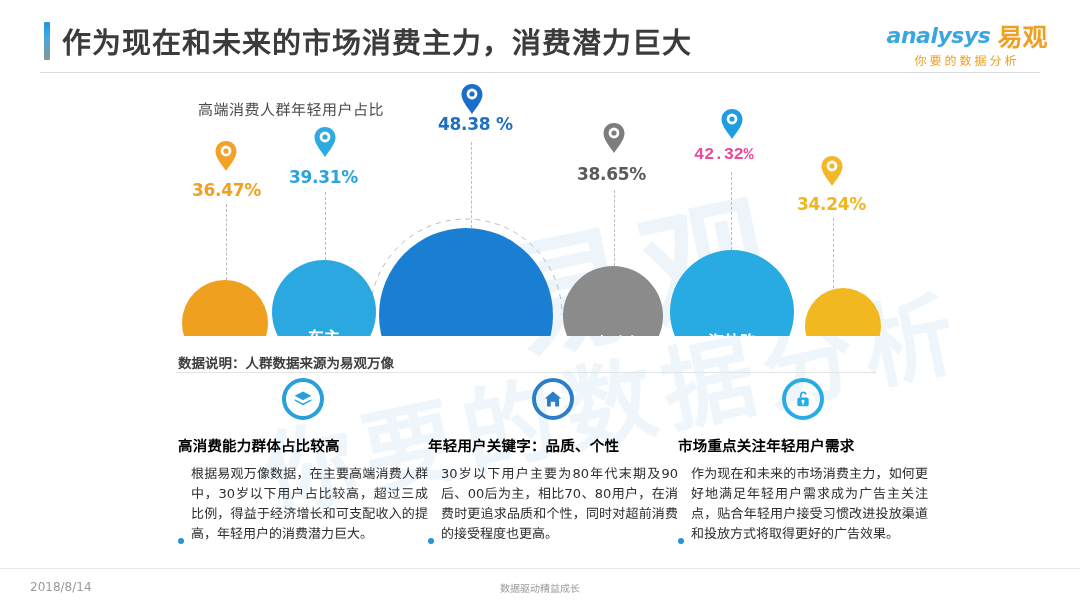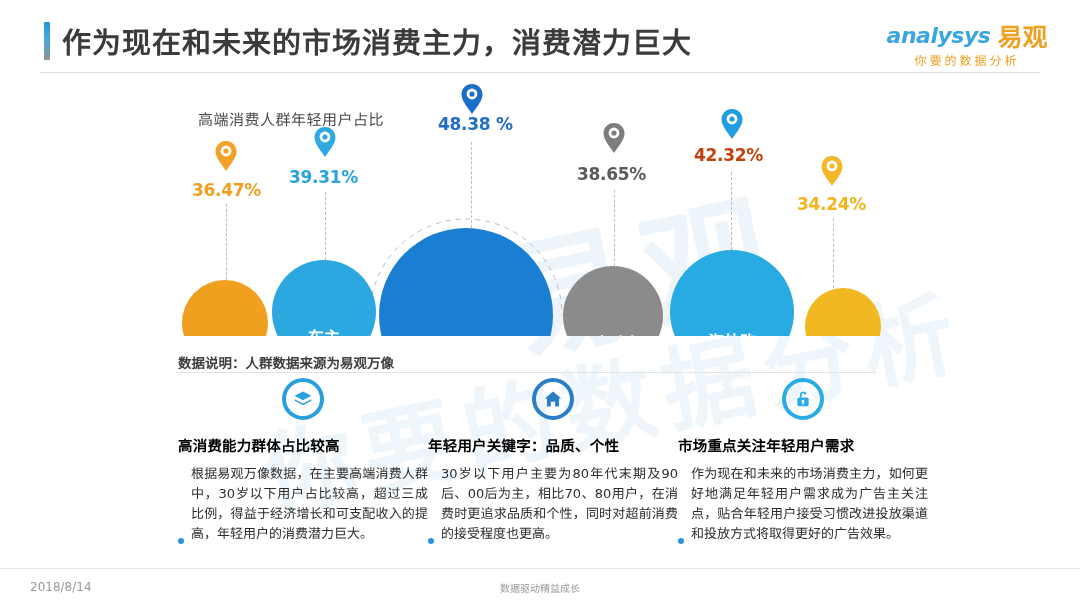--- a/index.html
+++ b/index.html
@@ -59,21 +59,21 @@
     position:absolute;border-radius:50%;
     display:flex;align-items:flex-end;justify-content:center;
     color:#fff;font-weight:bold;
     font-family:"DejaVu Sans",sans-serif;
     overflow:hidden;
   }
   .bubble span{margin-bottom:0;}
   .chart-clip{position:absolute;left:0;top:0;width:1080px;height:260px;overflow:hidden;}
 
   .chart-caption{
-    position:absolute;left:198px;top:32px;
+    position:absolute;left:198px;top:22px;
     font-size:15px;color:#4a4a4a;letter-spacing:.5px;
     font-family:"DejaVu Sans",sans-serif;
   }
 
   .pin{position:absolute;width:24px;height:32px;}
   .pin-label{
     position:absolute;font-size:17px;font-weight:bold;white-space:nowrap;
     font-family:"DejaVu Sans","Liberation Sans",sans-serif;
     letter-spacing:-.3px;
   }
@@ -188,21 +188,21 @@
         <div class="pin-label" style="left: 577px; top: 88px; color: rgb(91, 91, 91); z-index: 21;">38.65%</div>
         <div class="bubble" style="left: 670px; top: 174px; width: 124px; height: 124px; background: rgb(40, 170, 227); z-index: 7;">
           <span style="font-size: 16px; margin-bottom: 22px;">海外购</span>
         </div>
         <div class="dash" style="left: 731px; top: 96px; height: 78px; z-index: 2;"></div>
         <div class="pin" style="left: 720px; top: 32px; z-index: 20;"><svg width="24" height="32" viewBox="0 0 24 32">
             <path d="M12 1 C6 1 1.5 5.5 1.5 11.4 C1.5 18 9 26 12 31 C15 26 22.5 18 22.5 11.4 C22.5 5.5 18 1 12 1 Z" fill="#1f9de0"></path>
             <circle cx="12" cy="11" r="5.4" fill="#ffffff"></circle>
             <circle cx="12" cy="11" r="2.6" fill="#1f9de0"></circle>
           </svg></div>
-        <div class="pin-label" style="left: 694px; top: 69px; color: #c2410c; z-index: 21;">42.32%</div>
+        <div class="pin-label" style="left: 694px; top: 69px; color: #ec4899; z-index: 21; font-family: Liberation Mono, monospace;">42.32%</div>
         <div class="bubble" style="left: 805px; top: 212px; width: 76px; height: 76px; background: rgb(242, 184, 33); z-index: 0;"></div>
         <div class="dash" style="left: 833px; top: 142px; height: 70px; z-index: 2;"></div>
         <div class="pin" style="left: 820px; top: 79px; z-index: 20;"><svg width="24" height="32" viewBox="0 0 24 32">
             <path d="M12 1 C6 1 1.5 5.5 1.5 11.4 C1.5 18 9 26 12 31 C15 26 22.5 18 22.5 11.4 C22.5 5.5 18 1 12 1 Z" fill="#f3b72a"></path>
             <circle cx="12" cy="11" r="5.4" fill="#ffffff"></circle>
             <circle cx="12" cy="11" r="2.6" fill="#f3b72a"></circle>
           </svg></div>
         <div class="pin-label" style="left: 797px; top: 118px; color: rgb(242, 181, 31); z-index: 21;">34.24%</div>
       </div>
   </div>

